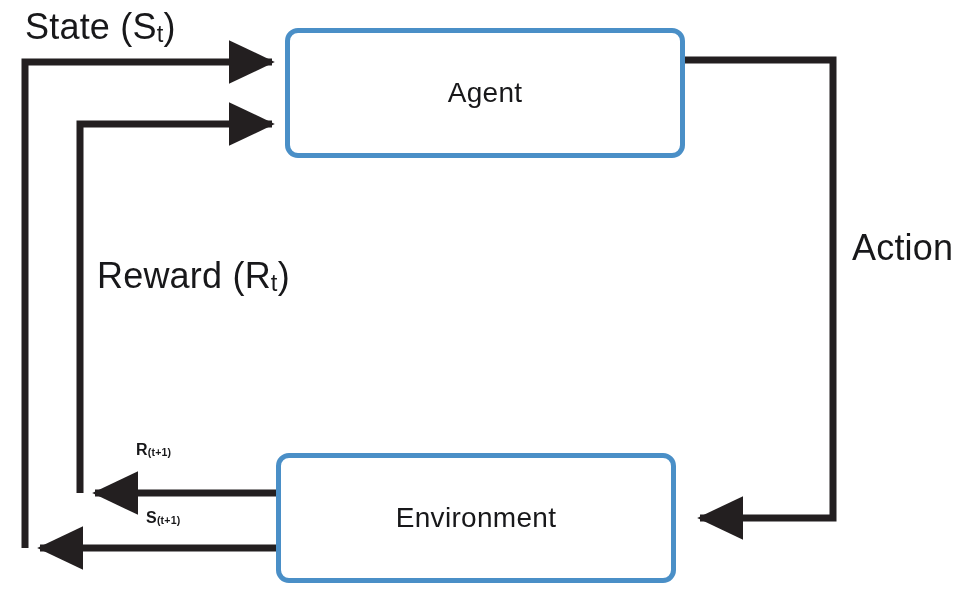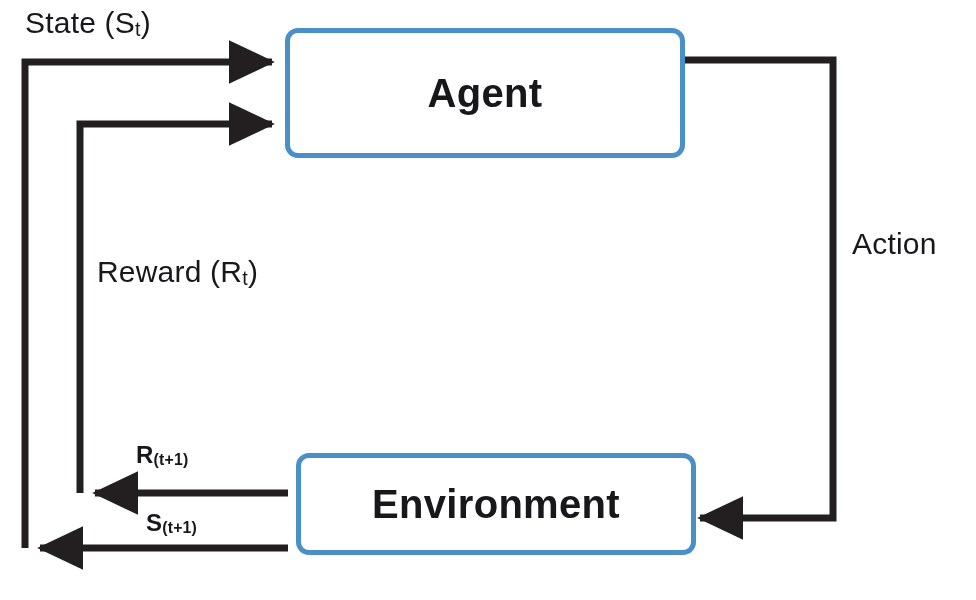--- a/index.html
+++ b/index.html
@@ -27,42 +27,42 @@
     box-sizing: border-box;
     background: #ffffff;
     border: 5px solid #4a8fc7;
     border-radius: 13px;
     display: flex;
     align-items: center;
     justify-content: center;
     z-index: 3;
   }
   .node-label {
-    font-size: 40px;
-    font-weight: 700;
+    font-size: 28px;
+    font-weight: 400;
     color: #18181a;
     letter-spacing: 0.3px;
     white-space: nowrap;
   }
   #agent-box   { left: 285px; top: 28px;  width: 400px; height: 130px; }
-  #environment-box { left: 296px; top: 453px; width: 400px; height: 102px; }
+  #environment-box { left: 276px; top: 453px; width: 400px; height: 130px; }
 
   .edge-label {
     position: absolute;
     color: #18181a;
     white-space: nowrap;
     z-index: 4;
   }
   .edge-label.big {
-    font-size: 30px;
+    font-size: 36px;
     font-weight: 400;
     letter-spacing: 0.2px;
   }
   .edge-label.small {
-    font-size: 24px;
+    font-size: 16px;
     font-weight: 700;
     letter-spacing: 0.2px;
   }
   .edge-label sub {
     font-size: 0.66em;
     line-height: 0;
     vertical-align: baseline;
     position: relative;
     bottom: -0.14em;
   }

